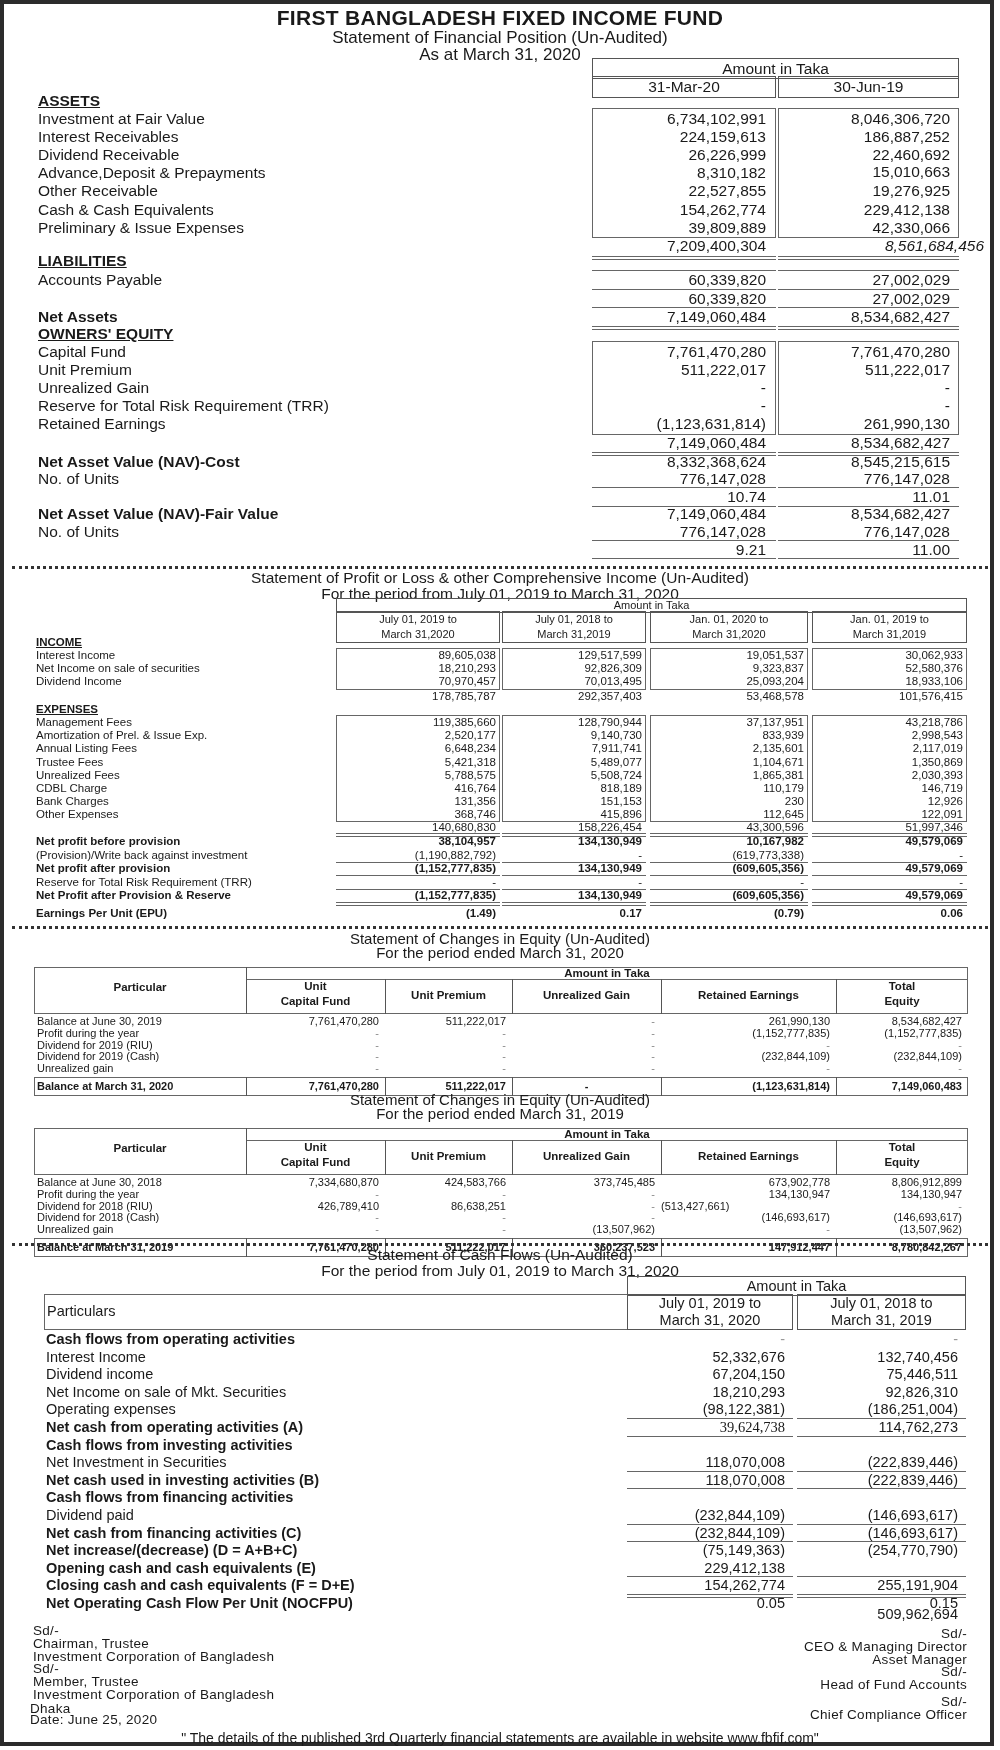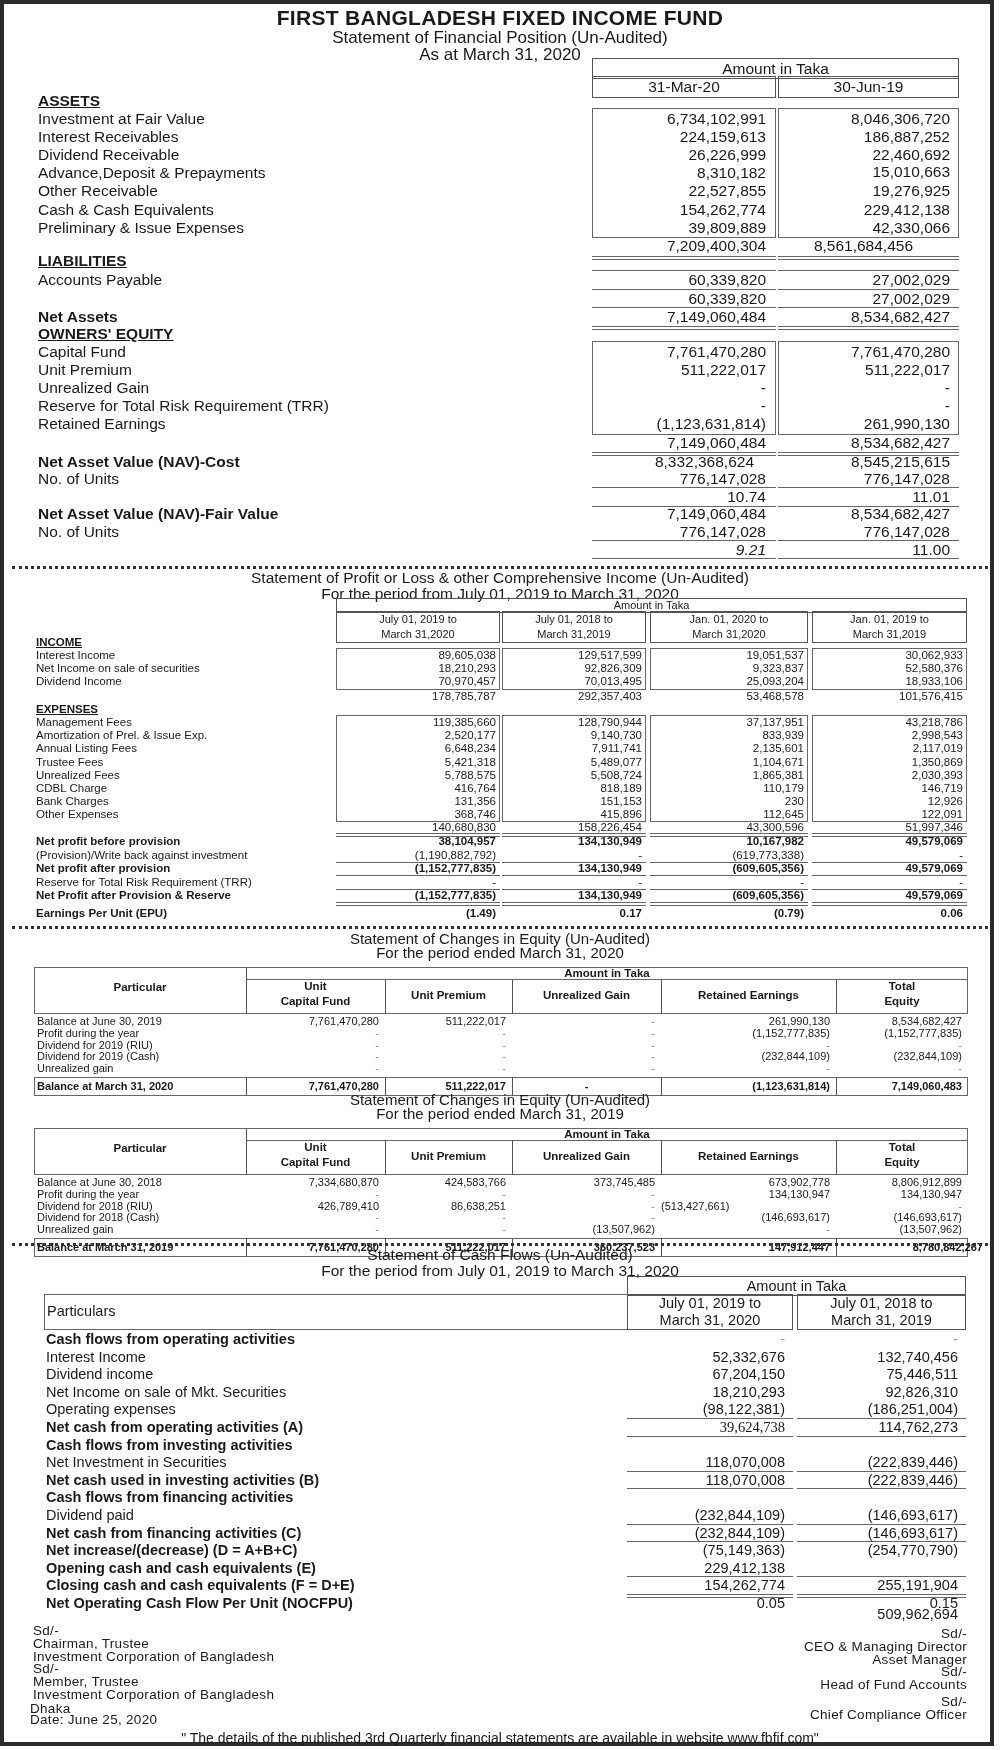--- a/index.html
+++ b/index.html
@@ -57,21 +57,21 @@
     <div class="abs num" style="top:182.4px;left:778px;width:172px;">19,276,925</div>
     <div class="abs lbl" style="top:200.5px;">Cash &amp; Cash Equivalents</div>
     <div class="abs num" style="top:200.5px;left:592px;width:174px;">154,262,774</div>
     <div class="abs num" style="top:200.5px;left:778px;width:172px;">229,412,138</div>
     <div class="abs lbl" style="top:218.60000000000002px;">Preliminary &amp; Issue Expenses</div>
     <div class="abs num" style="top:218.60000000000002px;left:592px;width:174px;">39,809,889</div>
     <div class="abs num" style="top:218.60000000000002px;left:778px;width:172px;">42,330,066</div>
     <div class="box" style="left:592px;top:108px;width:184px;height:130px;"></div>
     <div class="box" style="left:778px;top:108px;width:181px;height:130px;"></div>
     <div class="abs num" style="top:237px;left:592px;width:174px;">7,209,400,304</div>
-    <div class="abs num" style="top:237px;left:741px;width:172px;">8,561,684,456</div>
+    <div class="abs num" style="top:237px;left:812px;width:172px;font-style:italic;">8,561,684,456</div>
     <div class="dline" style="left:592px;top:256px;width:184px;"></div>
     <div class="dline" style="left:778px;top:256px;width:181px;"></div>
     <div class="abs lbl u" style="top:252px;">LIABILITIES</div>
     <div class="line" style="left:592px;top:270px;width:184px;"></div>
     <div class="line" style="left:778px;top:270px;width:181px;"></div>
     <div class="abs lbl" style="top:271px;">Accounts Payable</div>
     <div class="abs num" style="top:271px;left:592px;width:174px;">60,339,820</div>
     <div class="abs num" style="top:271px;left:778px;width:172px;">27,002,029</div>
     <div class="line" style="left:592px;top:289px;width:184px;"></div>
     <div class="line" style="left:778px;top:289px;width:181px;"></div>
@@ -100,40 +100,40 @@
     <div class="abs lbl" style="top:415px;">Retained Earnings</div>
     <div class="abs num" style="top:415px;left:592px;width:174px;">(1,123,631,814)</div>
     <div class="abs num" style="top:415px;left:778px;width:172px;">261,990,130</div>
     <div class="box" style="left:592px;top:341px;width:184px;height:94px;"></div>
     <div class="box" style="left:778px;top:341px;width:181px;height:94px;"></div>
     <div class="abs num" style="top:434px;left:592px;width:174px;">7,149,060,484</div>
     <div class="abs num" style="top:434px;left:778px;width:172px;">8,534,682,427</div>
     <div class="dline" style="left:592px;top:452px;width:184px;"></div>
     <div class="dline" style="left:778px;top:452px;width:181px;"></div>
     <div class="abs lbl" style="top:453px;font-weight:bold;">Net Asset Value (NAV)-Cost</div>
-    <div class="abs num" style="top:453px;left:580px;width:174px;">8,332,368,624</div>
+    <div class="abs num" style="top:453px;left:592px;width:174px;">8,332,368,624</div>
     <div class="abs num" style="top:453px;left:778px;width:172px;">8,545,215,615</div>
     <div class="abs lbl" style="top:470px;">No. of Units</div>
     <div class="abs num" style="top:470px;left:592px;width:174px;">776,147,028</div>
     <div class="abs num" style="top:470px;left:778px;width:172px;">776,147,028</div>
     <div class="line" style="left:592px;top:487px;width:184px;"></div>
     <div class="line" style="left:778px;top:487px;width:181px;"></div>
     <div class="abs num" style="top:488px;left:592px;width:174px;">10.74</div>
     <div class="abs num" style="top:488px;left:778px;width:172px;">11.01</div>
     <div class="line" style="left:592px;top:506px;width:184px;"></div>
     <div class="line" style="left:778px;top:506px;width:181px;"></div>
     <div class="abs lbl" style="top:505px;font-weight:bold;">Net Asset Value (NAV)-Fair Value</div>
     <div class="abs num" style="top:505px;left:592px;width:174px;">7,149,060,484</div>
     <div class="abs num" style="top:505px;left:778px;width:172px;">8,534,682,427</div>
     <div class="abs lbl" style="top:523px;">No. of Units</div>
     <div class="abs num" style="top:523px;left:592px;width:174px;">776,147,028</div>
     <div class="abs num" style="top:523px;left:778px;width:172px;">776,147,028</div>
     <div class="line" style="left:592px;top:540px;width:184px;"></div>
     <div class="line" style="left:778px;top:540px;width:181px;"></div>
-    <div class="abs num" style="top:541px;left:592px;width:174px;font-style:italic;">9.21</div>
+    <div class="abs num" style="top:541px;left:592px;width:174px;">9.21</div>
     <div class="abs num" style="top:541px;left:778px;width:172px;">11.00</div>
     <div class="line" style="left:592px;top:558px;width:184px;"></div>
     <div class="line" style="left:778px;top:558px;width:181px;"></div>
     <div class="dots" style="top:566px;"></div>
   </div>
 <div id="pl">
     <div class="abs t-center sub" style="top:569px;font-size:15.5px;">Statement of Profit or Loss &amp; other Comprehensive Income (Un-Audited)</div>
     <div class="abs t-center sub" style="top:585px;font-size:15.5px;">For the period from July 01, 2019  to March 31, 2020</div>
     <div class="ph" style="left:336px;top:598px;width:631px;height:15px;line-height:13px;">Amount in Taka</div>
     <div class="ph" style="left:336px;top:611px;width:164px;height:32px;">
@@ -402,21 +402,21 @@
     <div class="abs" style="left:246px;top:1238px;height:19px;border-left:1.2px solid #555;"></div>
     <div class="abs" style="left:385px;top:1238px;height:19px;border-left:1.2px solid #555;"></div>
     <div class="abs" style="left:512px;top:1238px;height:19px;border-left:1.2px solid #555;"></div>
     <div class="abs" style="left:661px;top:1238px;height:19px;border-left:1.2px solid #555;"></div>
     <div class="abs" style="left:836px;top:1238px;height:19px;border-left:1.2px solid #555;"></div>
     <div class="abs tiny" style="left:37px;top:1241px;font-weight:bold;">Balance at March 31, 2019</div>
     <div class="abs tiny" style="top:1241px;left:246px;width:133px;text-align:right;font-weight:bold;">7,761,470,280</div>
     <div class="abs tiny" style="top:1241px;left:385px;width:121px;text-align:right;font-weight:bold;">511,222,017</div>
     <div class="abs tiny" style="top:1241px;left:512px;width:143px;text-align:right;font-weight:bold;">360,237,523</div>
     <div class="abs tiny" style="top:1241px;left:661px;width:169px;text-align:right;font-weight:bold;">147,912,447</div>
-    <div class="abs tiny" style="top:1241px;left:836px;width:126px;text-align:right;font-weight:bold;margin-left:21px;">8,780,842,267</div>
+    <div class="abs tiny" style="top:1241px;left:836px;width:126px;text-align:right;font-weight:bold;">8,780,842,267</div>
     <div class="dots" style="top:1243px;"></div>
   </div>
 <div id="cf">
     <div class="abs t-center sub" style="top:1246px;font-size:15.5px;">Statement of Cash Flows  (Un-Audited)</div>
     <div class="abs t-center sub" style="top:1262px;font-size:15.5px;">For the period from July 01, 2019 to March 31, 2020</div>
     <div class="hdr" style="left:627px;top:1276px;width:339px;height:20px;line-height:18px;font-size:14.5px;">Amount in Taka</div>
     <div class="box" style="left:44px;top:1294px;width:584px;height:36px;"></div>
     <div class="abs" style="left:47px;top:1303px;font-size:14.5px;">Particulars</div>
     <div class="hdr" style="left:627px;top:1294px;width:166px;height:36px;font-size:14.5px;line-height:17px;">
       <div>July 01, 2019 to</div>

